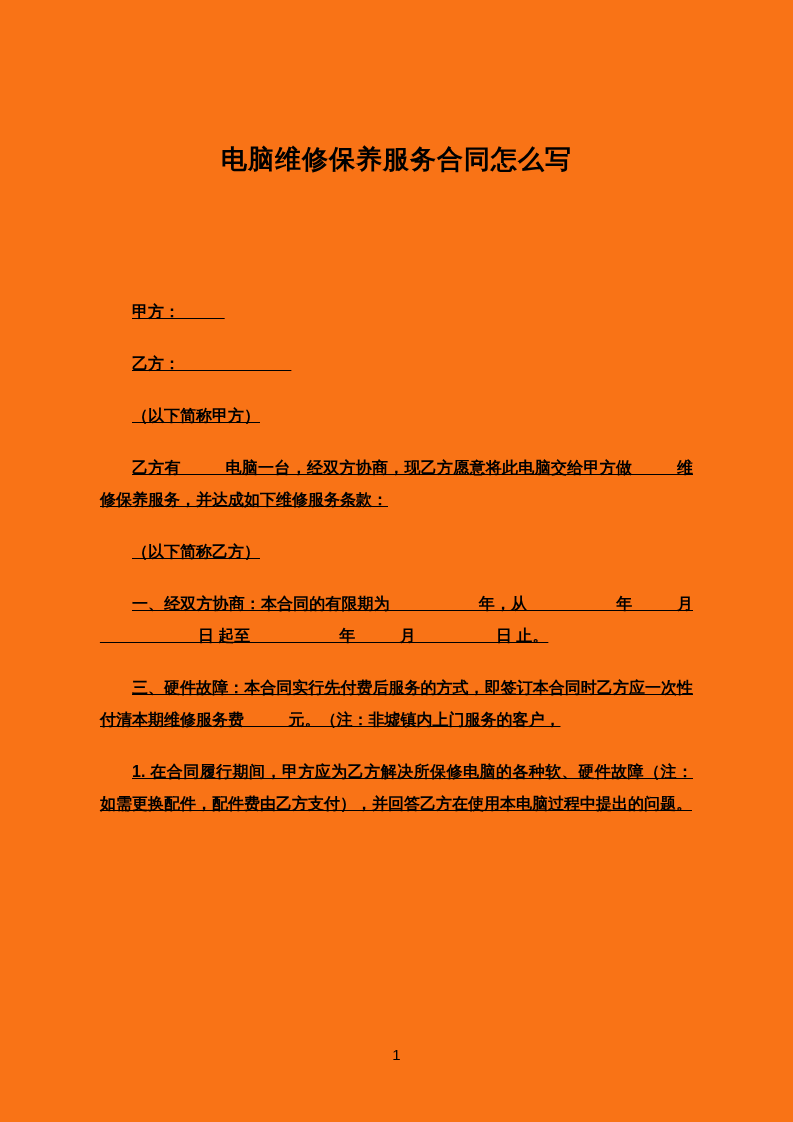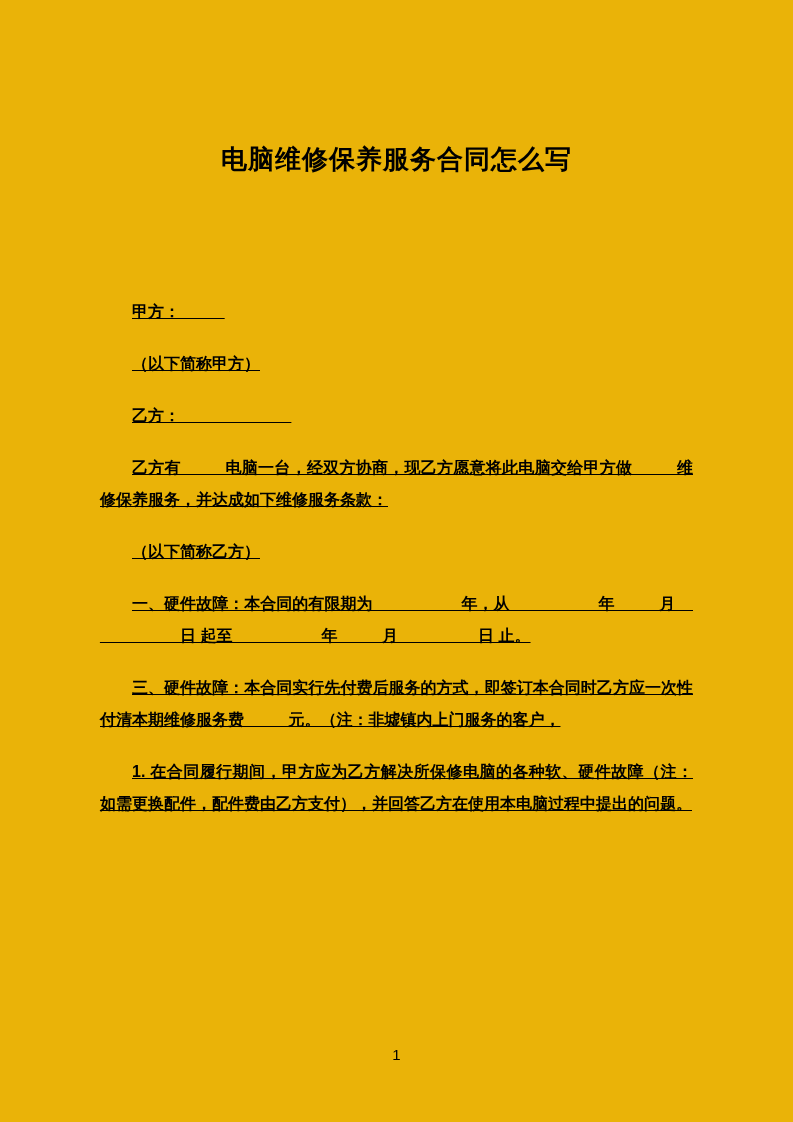--- a/index.html
+++ b/index.html
@@ -6,21 +6,21 @@
   html, body { background: #ffffff; }
   body {
     font-family: "Liberation Sans", "DejaVu Sans", sans-serif;
     color: #000000;
   }
   .page {
     position: relative;
     width: 793px;
     height: 1122px;
     margin: 0 auto;
-    background: #eab308;
+    background: #f97316;
     padding: 141px 100px 0 100px;
     overflow: hidden;
   }
   .doc-title {
     font-size: 26px;
     font-weight: 700;
     line-height: 36px;
     text-align: center;
     letter-spacing: 1px;
     margin-bottom: 119px;
@@ -47,24 +47,24 @@
 </style>
 </head>
 <body>
 
 <div class="page">
 
   <h1 class="doc-title">电脑维修保养服务合同怎么写</h1>
 
   <div class="content">
     <p>甲方：_____</p>
+    <p>乙方：______ ______</p>
     <p>（以下简称甲方）</p>
-    <p>乙方：______ ______</p>
     <p>乙方有_____电脑一台，经双方协商，现乙方愿意将此电脑交给甲方做_____维修保养服务，并达成如下维修服务条款：</p>
     <p>（以下简称乙方）</p>
-    <p>一、硬件故障：本合同的有限期为__________年，从__________年_____月___________日 起至__________年_____月_________日 止。</p>
+    <p>一、经双方协商：本合同的有限期为__________年，从__________年_____月___________日 起至__________年_____月_________日 止。</p>
     <p>三、硬件故障：本合同实行先付费后服务的方式，即签订本合同时乙方应一次性付清本期维修服务费_____元。（注：非墟镇内上门服务的客户，</p>
     <p>1. 在合同履行期间，甲方应为乙方解决所保修电脑的各种软、硬件故障（注：如需更换配件，配件费由乙方支付），并回答乙方在使用本电脑过程中提出的问题。</p>
   </div>
 
   <div class="page-number">1</div>
 
 </div>
 
 </body></html>

